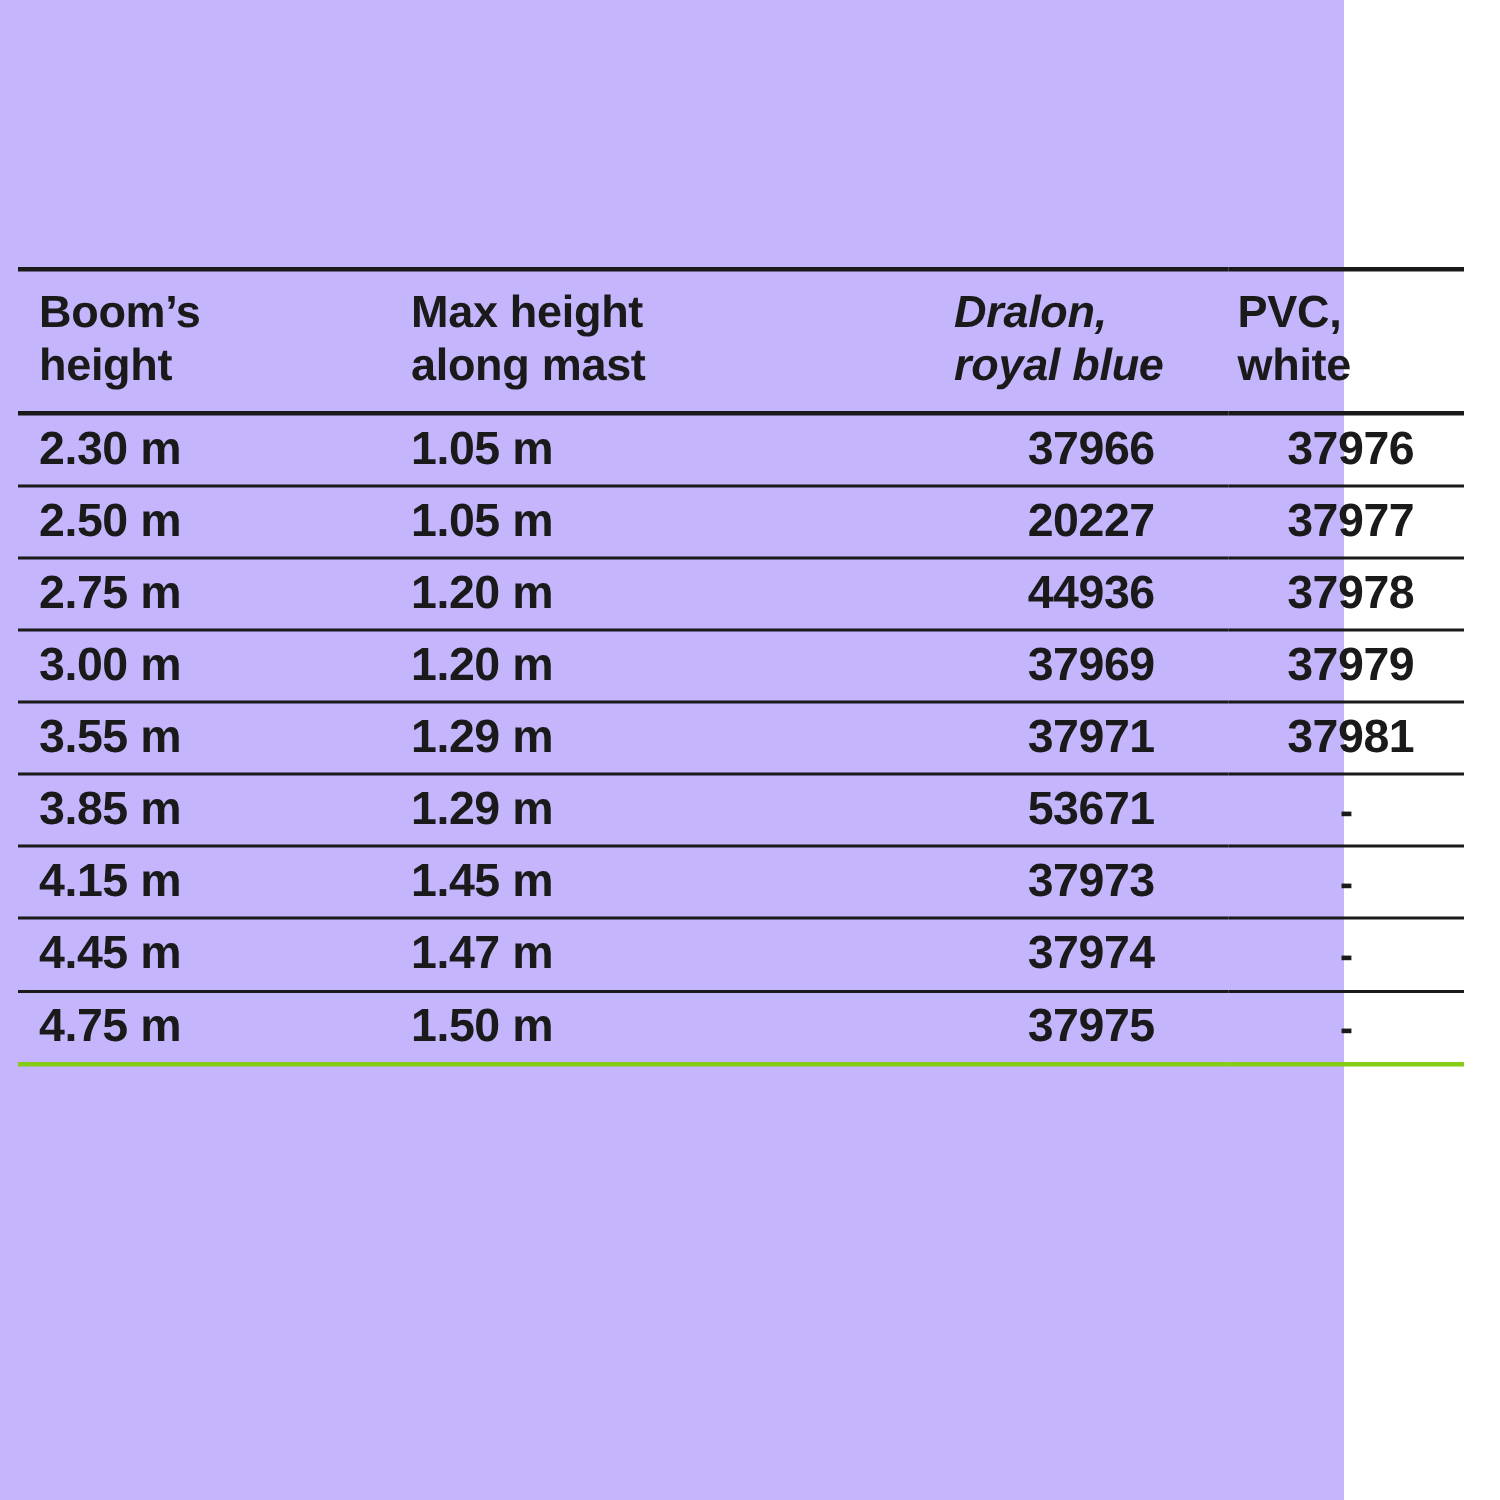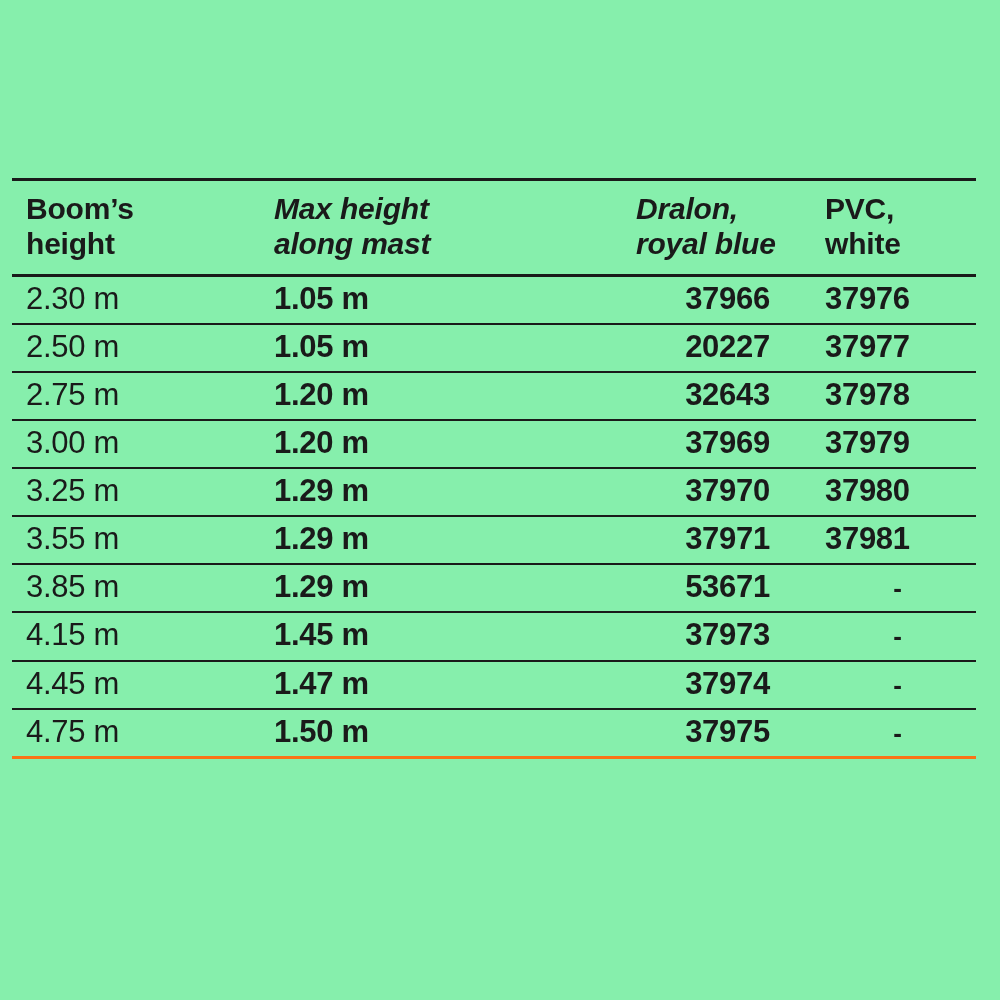--- a/index.html
+++ b/index.html
@@ -9,23 +9,23 @@
   }
   body {
     width: 1000px;
     height: 1000px;
     font-family: "Liberation Sans", sans-serif;
     color: #1a1a1a;
     overflow: hidden;
   }
   .page {
     position: relative;
-    width: 1000px;
+    width: 896px;
     height: 1000px;
-    background: #86efac;
+    background: #c4b5fd;
   }
   .table-wrap {
     position: absolute;
     left: 12px;
     top: 178px;
     width: 964px;
   }
   table.spec {
     border-collapse: collapse;
     width: 964px;
@@ -52,46 +52,46 @@
 
   table.spec tbody td {
     border-bottom: 2px solid #1a1a1a;
     padding: 5px 0 7px 0;
     font-size: 31px;
     line-height: 1.1;
     vertical-align: baseline;
     white-space: nowrap;
   }
   table.spec tbody tr:last-child td {
-    border-bottom: 3px solid #f97316;
+    border-bottom: 3px solid #84cc16;
     margin-top: 45px;
   }
 
-  .col-boom { font-weight: normal; letter-spacing: -0.3px; }
+  .col-boom { font-weight: bold; letter-spacing: -0.3px; }
   .col-height { font-weight: bold; letter-spacing: -0.3px; }
   .col-code { font-weight: bold; letter-spacing: -0.3px; }
 
   .cell-pad-1 { padding-left: 14px !important; }
   .cell-pad-2 { padding-left: 10px !important; }
   .cell-pad-3 { padding-left: 0 !important; }
   .cell-pad-4 { padding-left: 0 !important; }
 
   .dash {
     display: inline-block;
     width: 100%;
     text-align: center;
     font-weight: bold;
     font-size: 26px;
   }
   .code-3 { display: inline-block; width: 100%; text-align: center; padding-left: 62px; box-sizing: border-box; }
-  .code-4 { display: inline-block; width: 100%; text-align: left; padding-left: 6px; box-sizing: border-box; }
+  .code-4 { display: inline-block; width: 100%; text-align: center; padding-left: 6px; box-sizing: border-box; }
   .head-3 { padding-left: 62px !important; font-style: italic; }
   .head-4 { padding-left: 6px !important; }
   .head-1 { padding-left: 14px !important; }
-  .head-2 { padding-left: 10px !important; font-style: italic; }
+  .head-2 { padding-left: 10px !important; }
 </style>
 </head>
 <body>
 
 <div class="page">
   <div class="table-wrap">
     <table class="spec">
       <colgroup>
         <col class="c1">
           <col class="c2">
@@ -127,34 +127,28 @@
         </tr>
         <tr>
           <td class="col-boom cell-pad-1">2.50 m</td>
           <td class="col-height cell-pad-2">1.05 m</td>
           <td class="col-code cell-pad-3"><span class="code-3">20227</span></td>
           <td class="col-code cell-pad-4"><span class="code-4">37977</span></td>
         </tr>
         <tr>
           <td class="col-boom cell-pad-1">2.75 m</td>
           <td class="col-height cell-pad-2">1.20 m</td>
-          <td class="col-code cell-pad-3"><span class="code-3">32643</span></td>
+          <td class="col-code cell-pad-3"><span class="code-3">44936</span></td>
           <td class="col-code cell-pad-4"><span class="code-4">37978</span></td>
         </tr>
         <tr>
           <td class="col-boom cell-pad-1">3.00 m</td>
           <td class="col-height cell-pad-2">1.20 m</td>
           <td class="col-code cell-pad-3"><span class="code-3">37969</span></td>
           <td class="col-code cell-pad-4"><span class="code-4">37979</span></td>
-        </tr>
-        <tr>
-          <td class="col-boom cell-pad-1">3.25 m</td>
-          <td class="col-height cell-pad-2">1.29 m</td>
-          <td class="col-code cell-pad-3"><span class="code-3">37970</span></td>
-          <td class="col-code cell-pad-4"><span class="code-4">37980</span></td>
         </tr>
         <tr>
           <td class="col-boom cell-pad-1">3.55 m</td>
           <td class="col-height cell-pad-2">1.29 m</td>
           <td class="col-code cell-pad-3"><span class="code-3">37971</span></td>
           <td class="col-code cell-pad-4"><span class="code-4">37981</span></td>
         </tr>
         <tr>
           <td class="col-boom cell-pad-1">3.85 m</td>
           <td class="col-height cell-pad-2">1.29 m</td>

